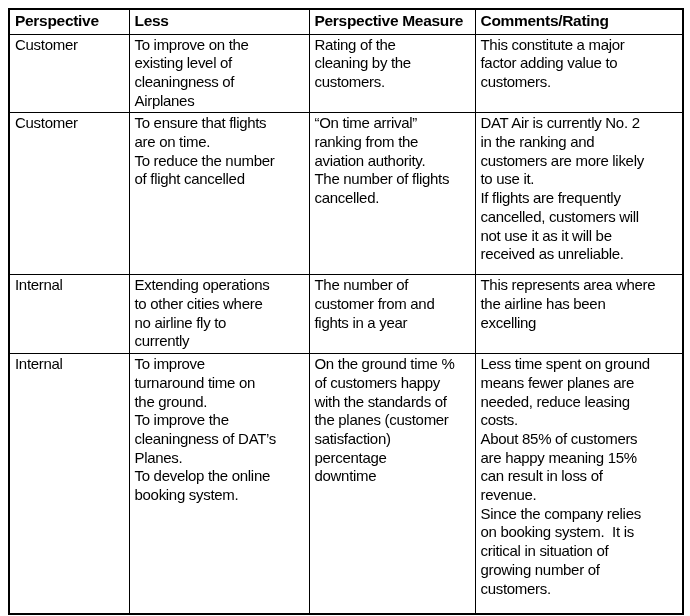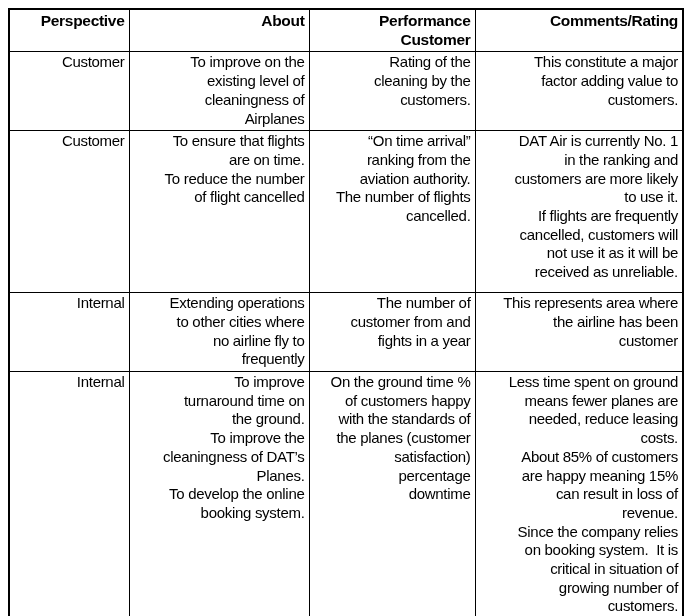--- a/index.html
+++ b/index.html
@@ -19,21 +19,21 @@
     width: 674px;
     border: 2px solid #000000;
   }
   col.c1 { width: 120px; }
   col.c2 { width: 180px; }
   col.c3 { width: 166px; }
   col.c4 { width: 208px; }
   th, td {
     border: 1.5px solid #000000;
     vertical-align: top;
-    text-align: right;
+    text-align: left;
     padding: 1px 4px 2px 5px;
     font-size: 15px;
     line-height: 18.7px;
     letter-spacing: -0.3px;
     white-space: pre-wrap;
     box-sizing: border-box;
     overflow: hidden;
   }
   th {
     font-weight: bold;
@@ -52,22 +52,22 @@
 <table class="scorecard">
   <colgroup>
     <col class="c1">
       <col class="c2">
       <col class="c3">
       <col class="c4">
   </colgroup>
   <thead>
     <tr>
       <th>Perspective</th>
-      <th>About</th>
-      <th>Performance Customer</th>
+      <th>Less</th>
+      <th>Perspective Measure</th>
       <th>Comments/Rating</th>
     </tr>
   </thead>
   <tbody>
     <tr class="row-1">
       <td>Customer</td>
       <td>To improve on the
 existing level of
 cleaningness of
 Airplanes</td>
@@ -82,41 +82,41 @@
       <td>Customer</td>
       <td>To ensure that flights
 are on time.
 To reduce the number
 of flight cancelled</td>
       <td>“On time arrival”
 ranking from the
 aviation authority.
 The number of flights
 cancelled.</td>
-      <td>DAT Air is currently No. 1
+      <td>DAT Air is currently No. 2
 in the ranking and
 customers are more likely
 to use it.
 If flights are frequently
 cancelled, customers will
 not use it as it will be
 received as unreliable.</td>
     </tr>
     <tr class="row-3">
       <td>Internal</td>
       <td>Extending operations
 to other cities where
 no airline fly to
-frequently</td>
+currently</td>
       <td>The number of
 customer from and
 fights in a year</td>
       <td>This represents area where
 the airline has been
-customer</td>
+excelling</td>
     </tr>
     <tr class="row-4">
       <td>Internal</td>
       <td>To improve
 turnaround time on
 the ground.
 To improve the
 cleaningness of DAT’s
 Planes.
 To develop the online

